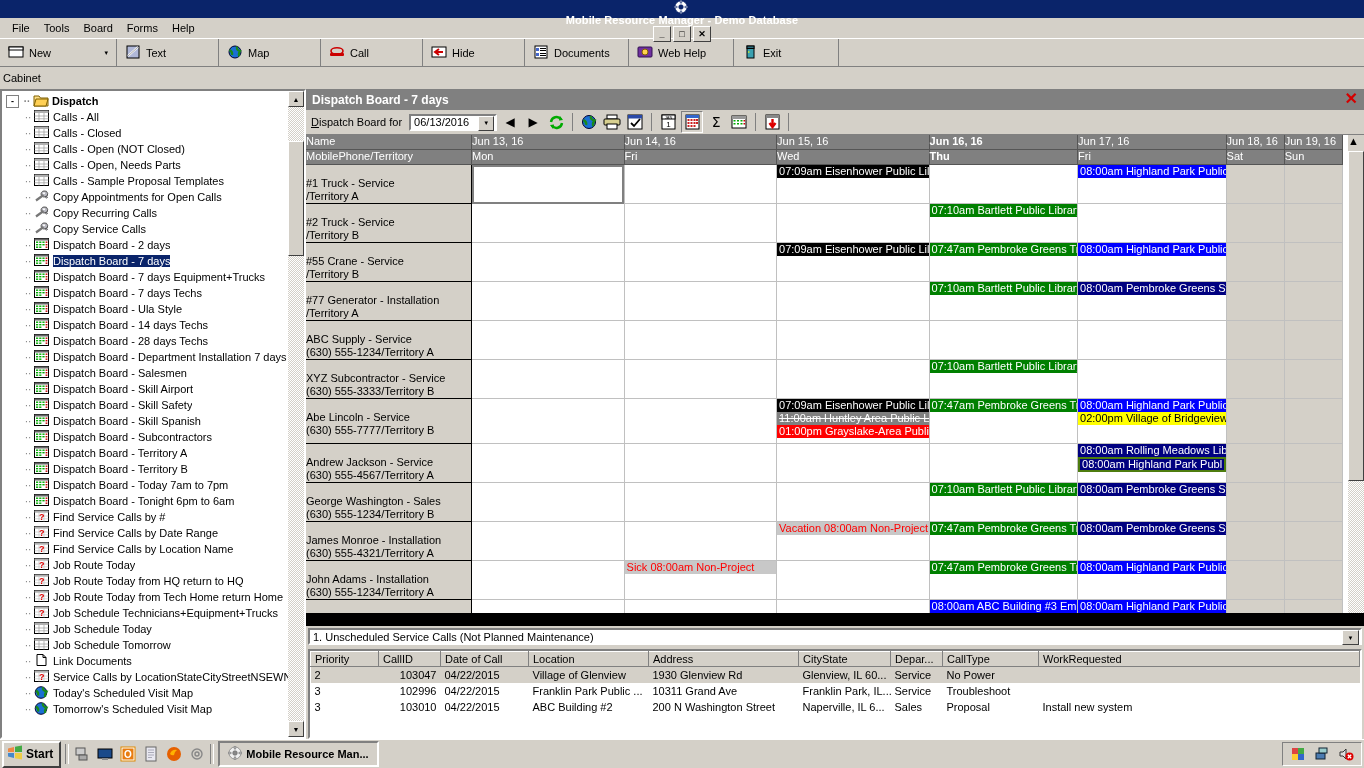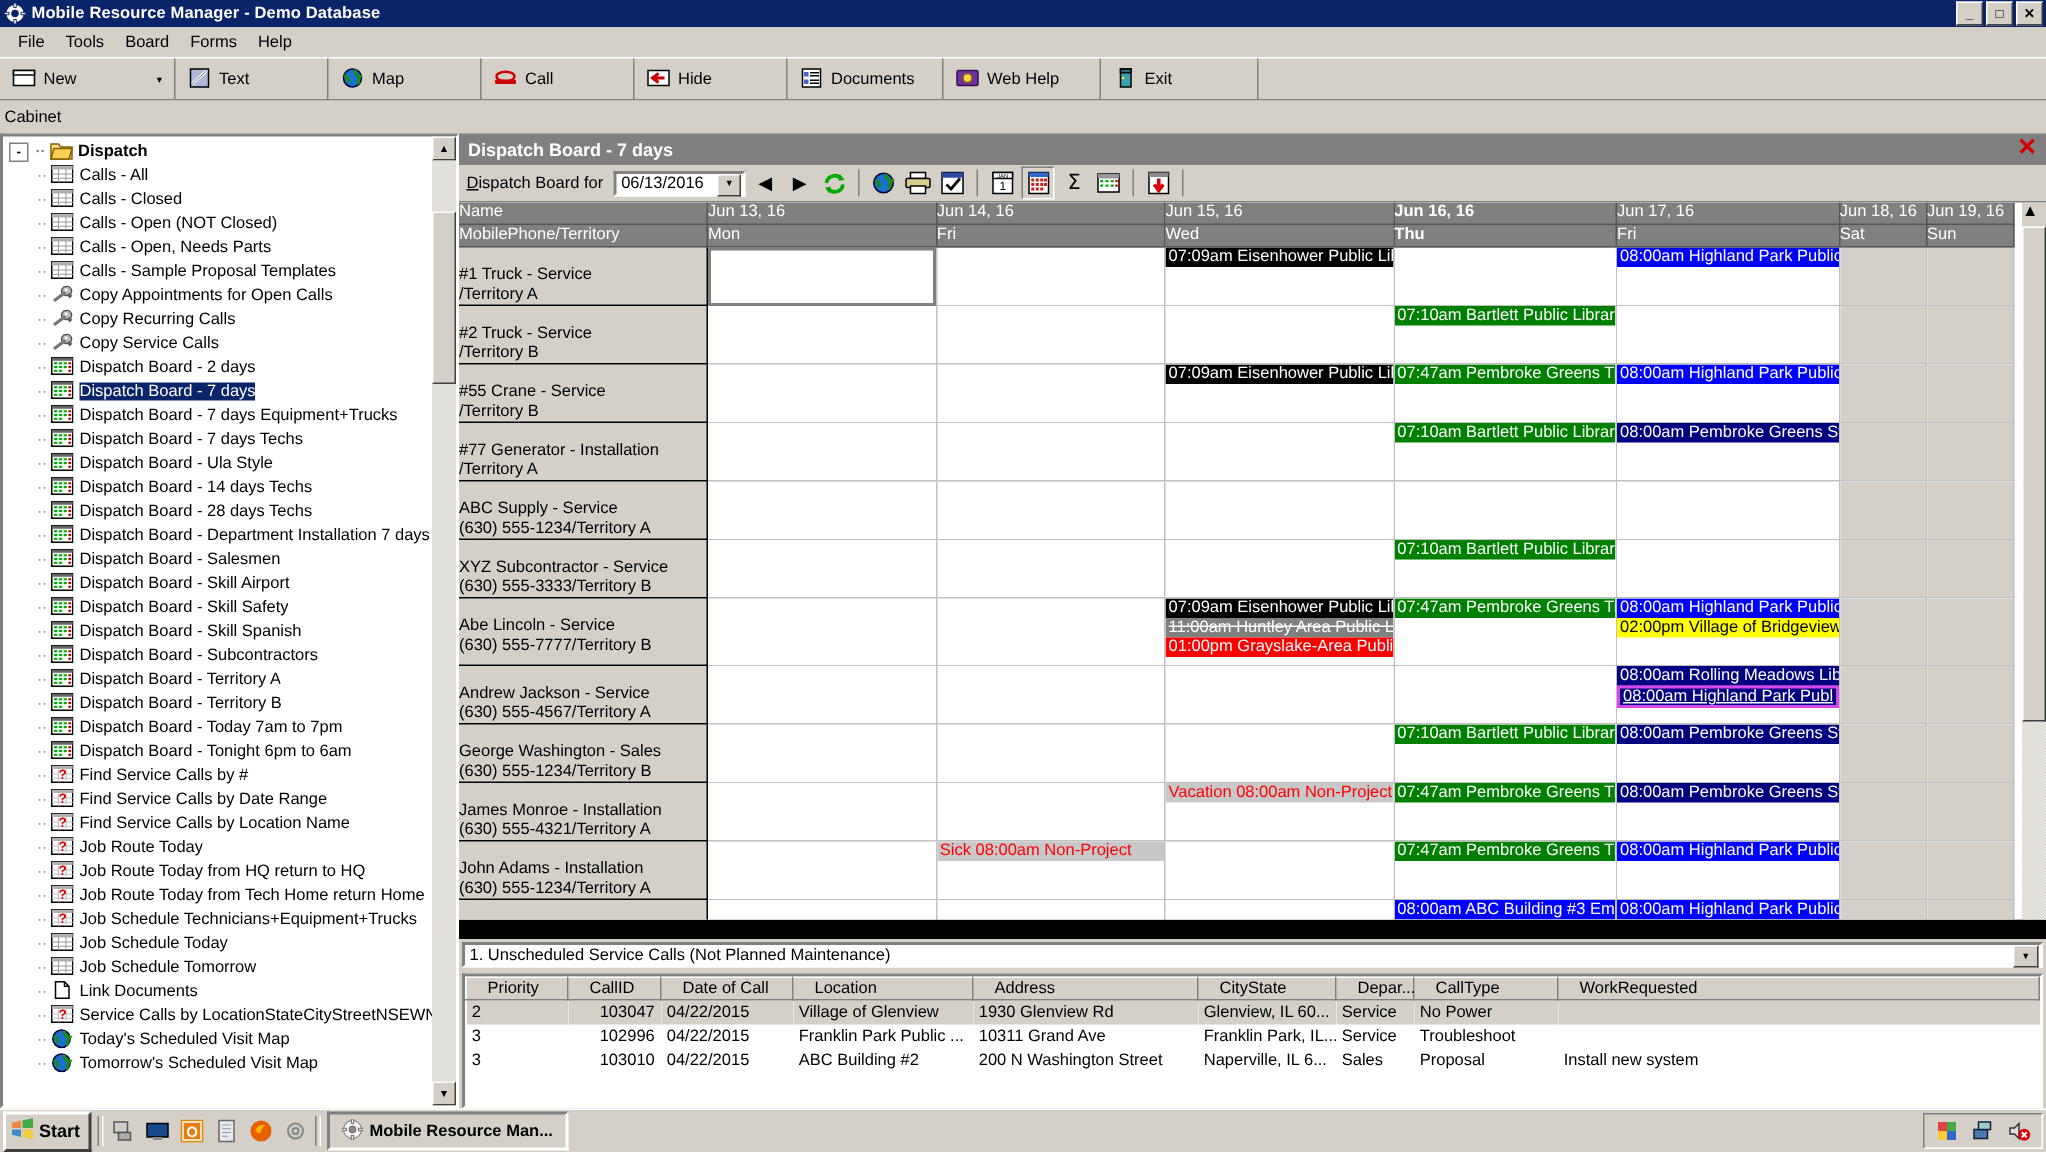--- a/index.html
+++ b/index.html
@@ -10,20 +10,21 @@
     background:#d4d0c8;
     -webkit-font-smoothing:none;
   }
   .app{position:relative;width:1364px;height:768px;}
 
   
   .titlebar{
     height:18px;background:linear-gradient(to bottom,#0a246a,#0a246a);
     display:flex;align-items:center;color:#fff;font-weight:bold;font-size:11px;
     padding:0 2px;
+    flex-direction:column;
   }
   .titlebar .tb-icon{width:16px;height:16px;margin-right:3px;display:flex;align-items:center;justify-content:center;}
   .titlebar .tb-title{flex:1;letter-spacing:0.1px;}
   .tb-buttons{display:flex;gap:2px;}
   .tb-btn{
     width:16px;height:14px;background:#d4d0c8;border:1px solid;
     border-color:#fff #404040 #404040 #fff;
     display:flex;align-items:center;justify-content:center;
     font-size:9px;color:#000;font-weight:bold;line-height:1;
   }
@@ -115,38 +116,38 @@
   .appt{font-size:11px;line-height:13px;height:13px;white-space:nowrap;overflow:hidden;
         padding-left:2px;box-sizing:border-box;}
   .appt.black{background:#000;color:#fff;}
   .appt.green{background:#008000;color:#fff;}
   .appt.blue{background:#0000ff;color:#fff;}
   .appt.navy{background:#000080;color:#fff;}
   .appt.red{background:#ff0000;color:#fff;}
   .appt.yellow{background:#ffff00;color:#000;}
   .appt.gray-strike{background:#808080;color:#fff;text-decoration:line-through;}
   .appt.np{background:#c8c8c8;color:#ff0000;}
-  .appt.outline-red{border:2px solid #d946ef;box-sizing:border-box;height:15px;line-height:11px;text-decoration:underline;}
+  .appt.outline-red{border:2px solid #4d7c0f;box-sizing:border-box;height:15px;line-height:11px;}
 
   .gridvscroll{position:absolute;top:0;right:0;width:16px;bottom:0;background:#d4d0c8;}
 
   
   .blackbar{height:13px;background:#000;}
 
   
   .unsched{background:#d4d0c8;padding:2px 2px 0 2px;}
   .unsched-title{height:17px;background:#fff;border:2px solid;border-color:#808080 #fff #fff #808080;
      display:flex;align-items:center;font-size:11px;padding-left:3px;position:relative;box-sizing:border-box;}
   .unsched-title .cb-arrow{position:absolute;right:1px;top:0;width:15px;height:13px;background:#d4d0c8;
      border:1px solid;border-color:#fff #404040 #404040 #fff;display:flex;align-items:center;justify-content:center;font-size:6px;}
   .listwrap{margin-top:4px;background:#fff;border:2px solid;border-color:#808080 #fff #fff #808080;
      height:90px;overflow:hidden;box-sizing:border-box;}
   table.lst{border-collapse:collapse;table-layout:fixed;width:100%;font-size:11px;}
   table.lst th{background:#d4d0c8;border:1px solid;border-color:#fff #808080 #808080 #fff;
-     font-weight:normal;text-align:left;padding:1px 14px;height:15px;font-size:11px;box-sizing:border-box;}
+     font-weight:normal;text-align:left;padding:1px 4px;height:15px;font-size:11px;box-sizing:border-box;}
   table.lst td{padding:1px 4px;height:14px;white-space:nowrap;overflow:hidden;}
   table.lst tr.sel td{background:#d4d0c8;}
   td.num{text-align:right;}
 
   
   .taskbar{position:absolute;bottom:0;left:0;width:1364px;height:29px;background:#d4d0c8;
      border-top:1px solid #fff;display:flex;align-items:center;padding:0 2px;box-sizing:border-box;}
   .startbtn{height:23px;display:flex;align-items:center;gap:3px;padding:0 6px 0 3px;
      background:#d4d0c8;border:2px solid;border-color:#fff #404040 #404040 #fff;font-weight:bold;font-size:12px;}
   .tb-sep{width:2px;height:20px;border-left:1px solid #808080;border-right:1px solid #fff;margin:0 4px;}

